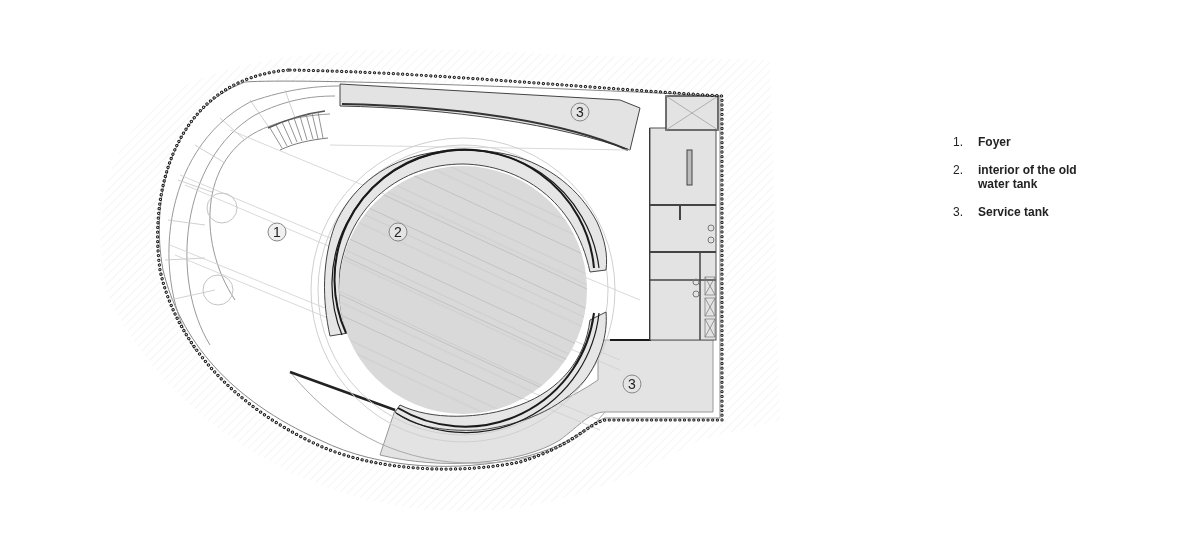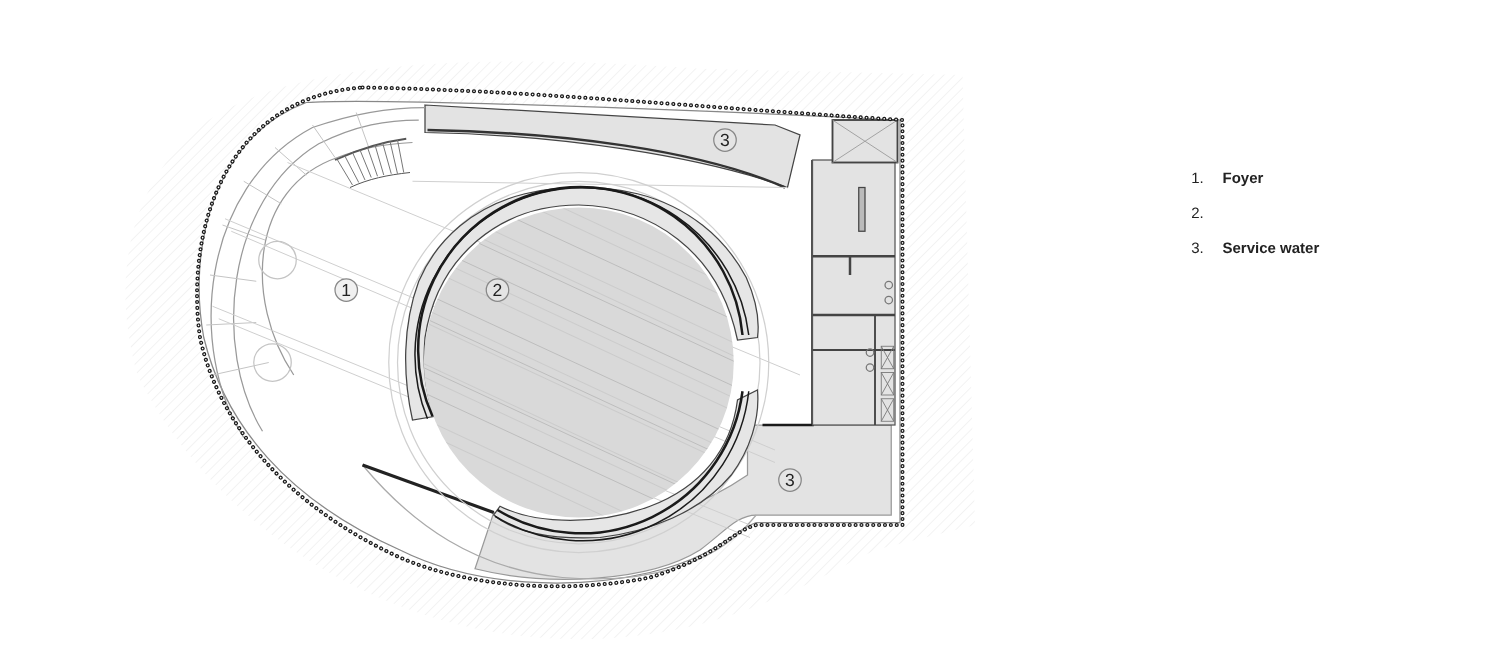--- a/index.html
+++ b/index.html
@@ -153,18 +153,19 @@
   </g>
 </svg>
 
 <div class="legend">
   <div class="legend-item">
     <span class="legend-num">1.</span>
     <span class="legend-text">Foyer</span>
   </div>
   <div class="legend-item">
     <span class="legend-num">2.</span>
+    <span class="legend-text">interior of the old water tank</span>
   </div>
   <div class="legend-item">
     <span class="legend-num">3.</span>
-    <span class="legend-text">Service water</span>
+    <span class="legend-text">Service tank</span>
   </div>
 </div>
 
 </body></html>

